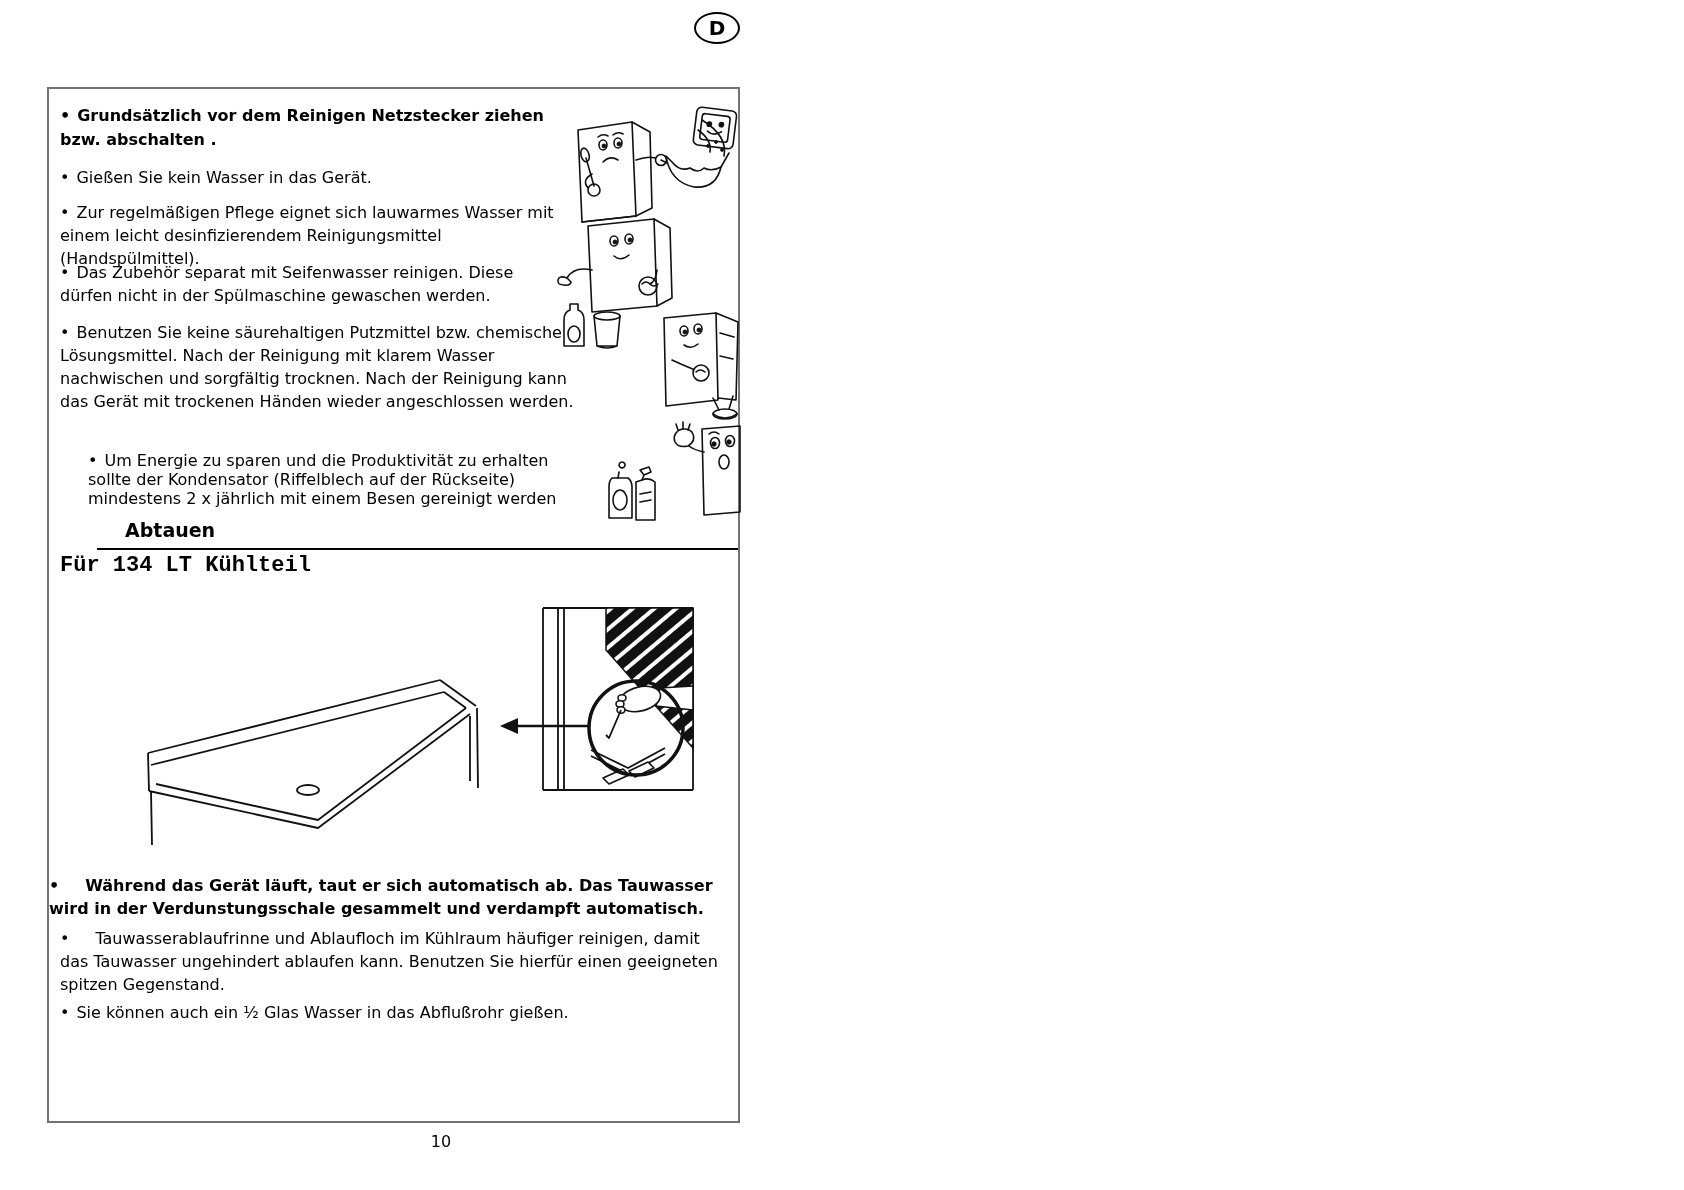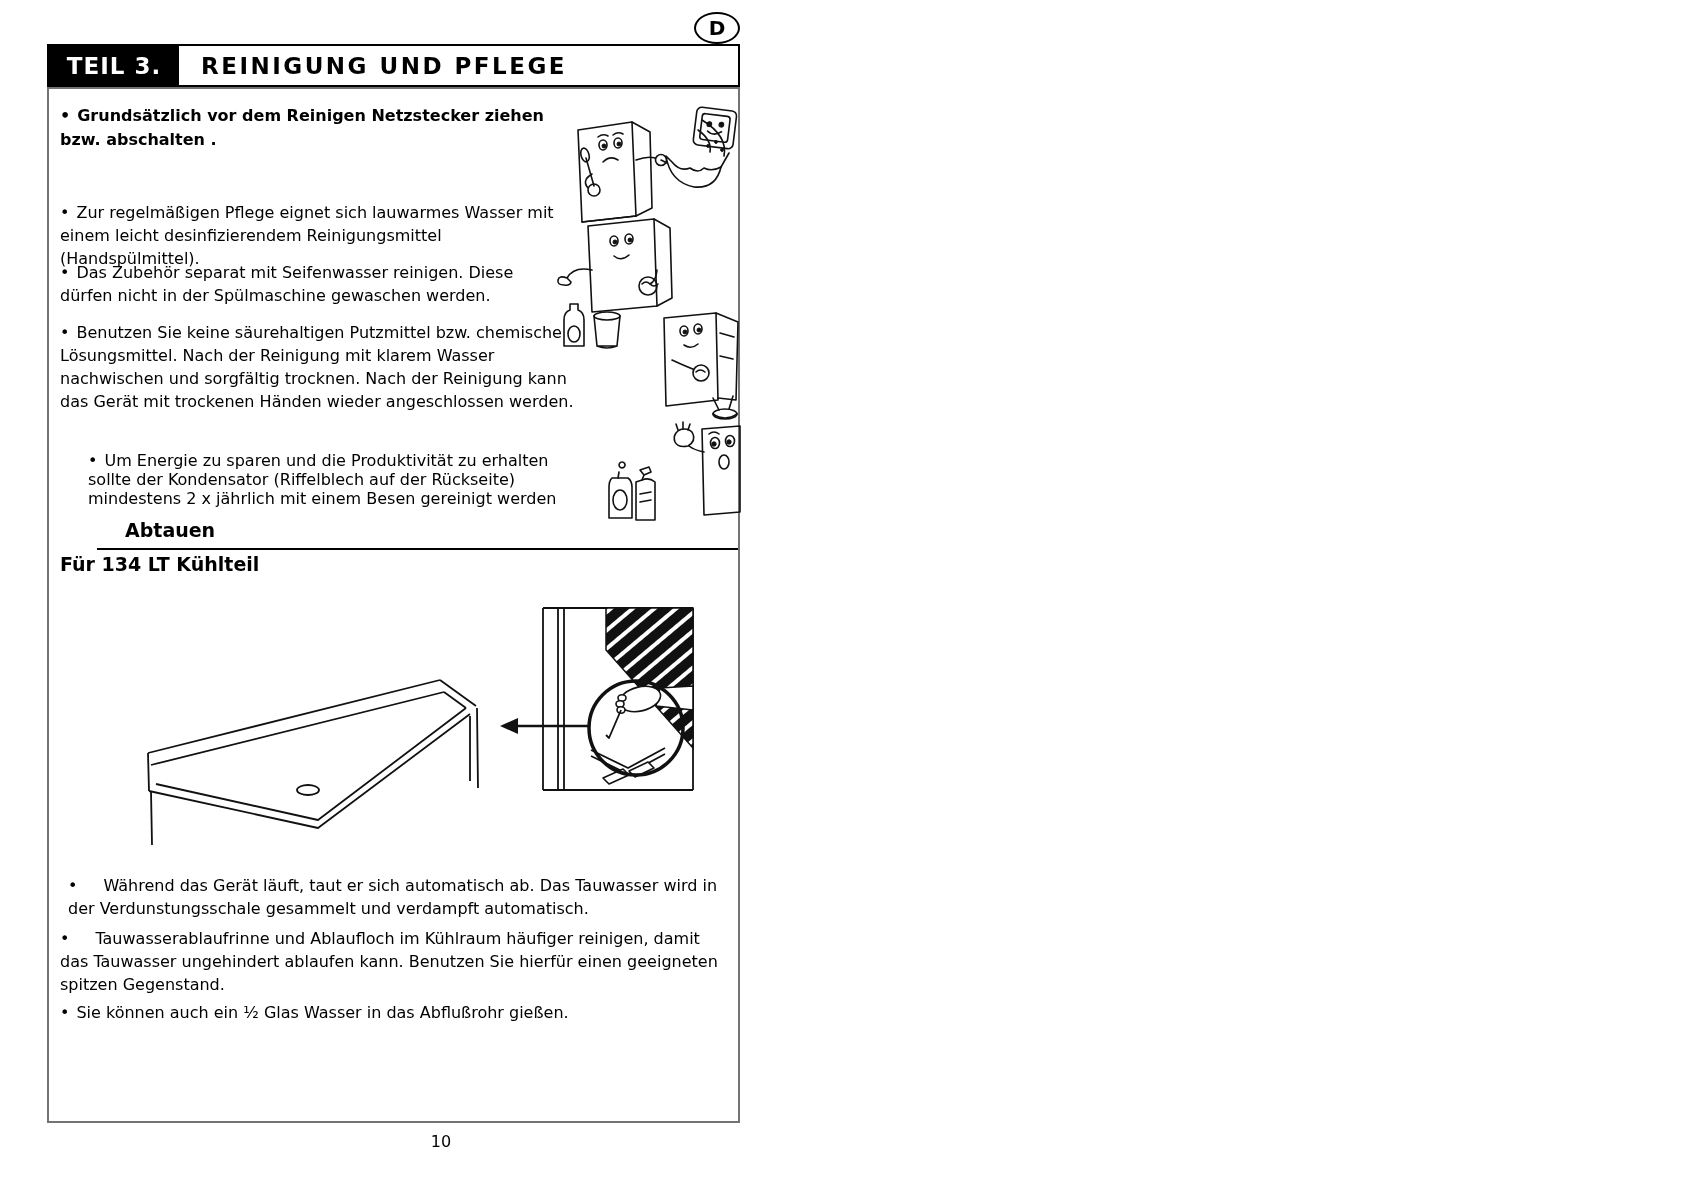--- a/index.html
+++ b/index.html
@@ -50,21 +50,21 @@
   }
   .para .bullet { display: inline; }
   .para .gap-s { display: inline-block; width: 7px; }
   .para .gap-l { display: inline-block; width: 26px; }
   .para.bold { font-weight: bold; line-height: 24px; }
   .para.tight { line-height: 19px; }
   .subheading {
     position: absolute; font-weight: bold; font-size: 19px;
   }
   .section-heading {
-    position: absolute; font-weight: bold; font-size: 19px;
+    position: absolute; font-weight: bold; font-size: 22px; font-family: Liberation Mono, monospace;
   }
   .divider {
     position: absolute; height: 2px; background: #000;
   }
   .page-number {
     position: absolute; left: 61px; top: 1132px; width: 760px;
     text-align: center; font-size: 16px;
   }
   svg { position: absolute; display: block; }
   .ink { stroke:#111; fill:none; stroke-width:1.6; stroke-linecap:round; stroke-linejoin:round; }
@@ -74,31 +74,28 @@
 </style>
 </head>
 <body>
 
 <div class="page">
 
   <div class="lang-badge">
     <span>D</span>
   </div>
 
-  <div class="header-strip">
-    <div class="part-box">
-      <span>TEIL 3.</span>
-    </div>
-    <div class="strip-title">REINIGUNG UND PFLEGE</div>
-  </div>
 
   <div class="main-box">
 
     <div class="para bold" style="top:15px; left:11px; width:505px;">
       <span class="bullet">•</span><span class="gap-s"></span><span>Grundsätzlich vor dem Reinigen Netzstecker ziehen bzw. abschalten .</span>
+    </div>
+    <div class="para" style="top:77px; left:11px; width:515px;">
+      <span class="bullet">•</span><span class="gap-s"></span><span>Gießen Sie kein Wasser in das Gerät.</span>
     </div>
     <div class="para" style="top:112px; left:11px; width:520px;">
       <span class="bullet">•</span><span class="gap-s"></span><span>Zur regelmäßigen Pflege eignet sich lauwarmes Wasser mit einem leicht desinfizierendem Reinigungsmittel (Handspülmittel).</span>
     </div>
     <div class="para" style="top:172px; left:11px; width:470px;">
       <span class="bullet">•</span><span class="gap-s"></span><span>Das Zubehör separat mit Seifenwasser reinigen. Diese dürfen nicht in der Spülmaschine gewaschen werden.</span>
     </div>
     <div class="para" style="top:232px; left:11px; width:520px;">
       <span class="bullet">•</span><span class="gap-s"></span><span>Benutzen Sie keine säurehaltigen Putzmittel bzw. chemische Lösungsmittel. Nach der Reinigung mit klarem Wasser nachwischen und sorgfältig trocknen. Nach der Reinigung kann das Gerät mit trockenen Händen wieder angeschlossen werden.</span>
     </div>
@@ -232,21 +229,21 @@
       <path class="ink2" d="M103,152 L140,170 L177,150 M103,158 L140,176 L177,156"></path>
       <path class="ink-white" d="M115,180 L135,171 L141,177 L121,186 Z"></path>
       <path class="ink-white" d="M141,173 L160,164 L166,170 L147,179 Z"></path>
       <circle cx="148" cy="130" r="47" fill="none" stroke="#111" stroke-width="3.5"></circle>
       <g>
         <line x1="28" y1="128" x2="100" y2="128" stroke="#111" stroke-width="2.5"></line>
         <polygon points="12,128 30,120 30,136" fill="#111"></polygon>
       </g>
     </svg>
 
-    <div class="para" style="top:785px; left:19px; width:668px;">
+    <div class="para" style="top:785px; left:0; width:668px;font-weight:bold;">
       <span class="bullet">•</span><span class="gap-l"></span><span>Während das Gerät läuft, taut er sich automatisch ab. Das Tauwasser wird in der Verdunstungsschale gesammelt und verdampft automatisch.</span>
     </div>
     <div class="para" style="top:838px; left:11px; width:668px;">
       <span class="bullet">•</span><span class="gap-l"></span><span>Tauwasserablaufrinne und Ablaufloch im Kühlraum häufiger reinigen, damit das Tauwasser ungehindert ablaufen kann. Benutzen Sie hierfür einen geeigneten spitzen Gegenstand.</span>
     </div>
     <div class="para" style="top:912px; left:11px; width:668px;">
       <span class="bullet">•</span><span class="gap-s"></span><span>Sie können auch ein ½ Glas Wasser in das Abflußrohr gießen.</span>
     </div>
 
   </div>

